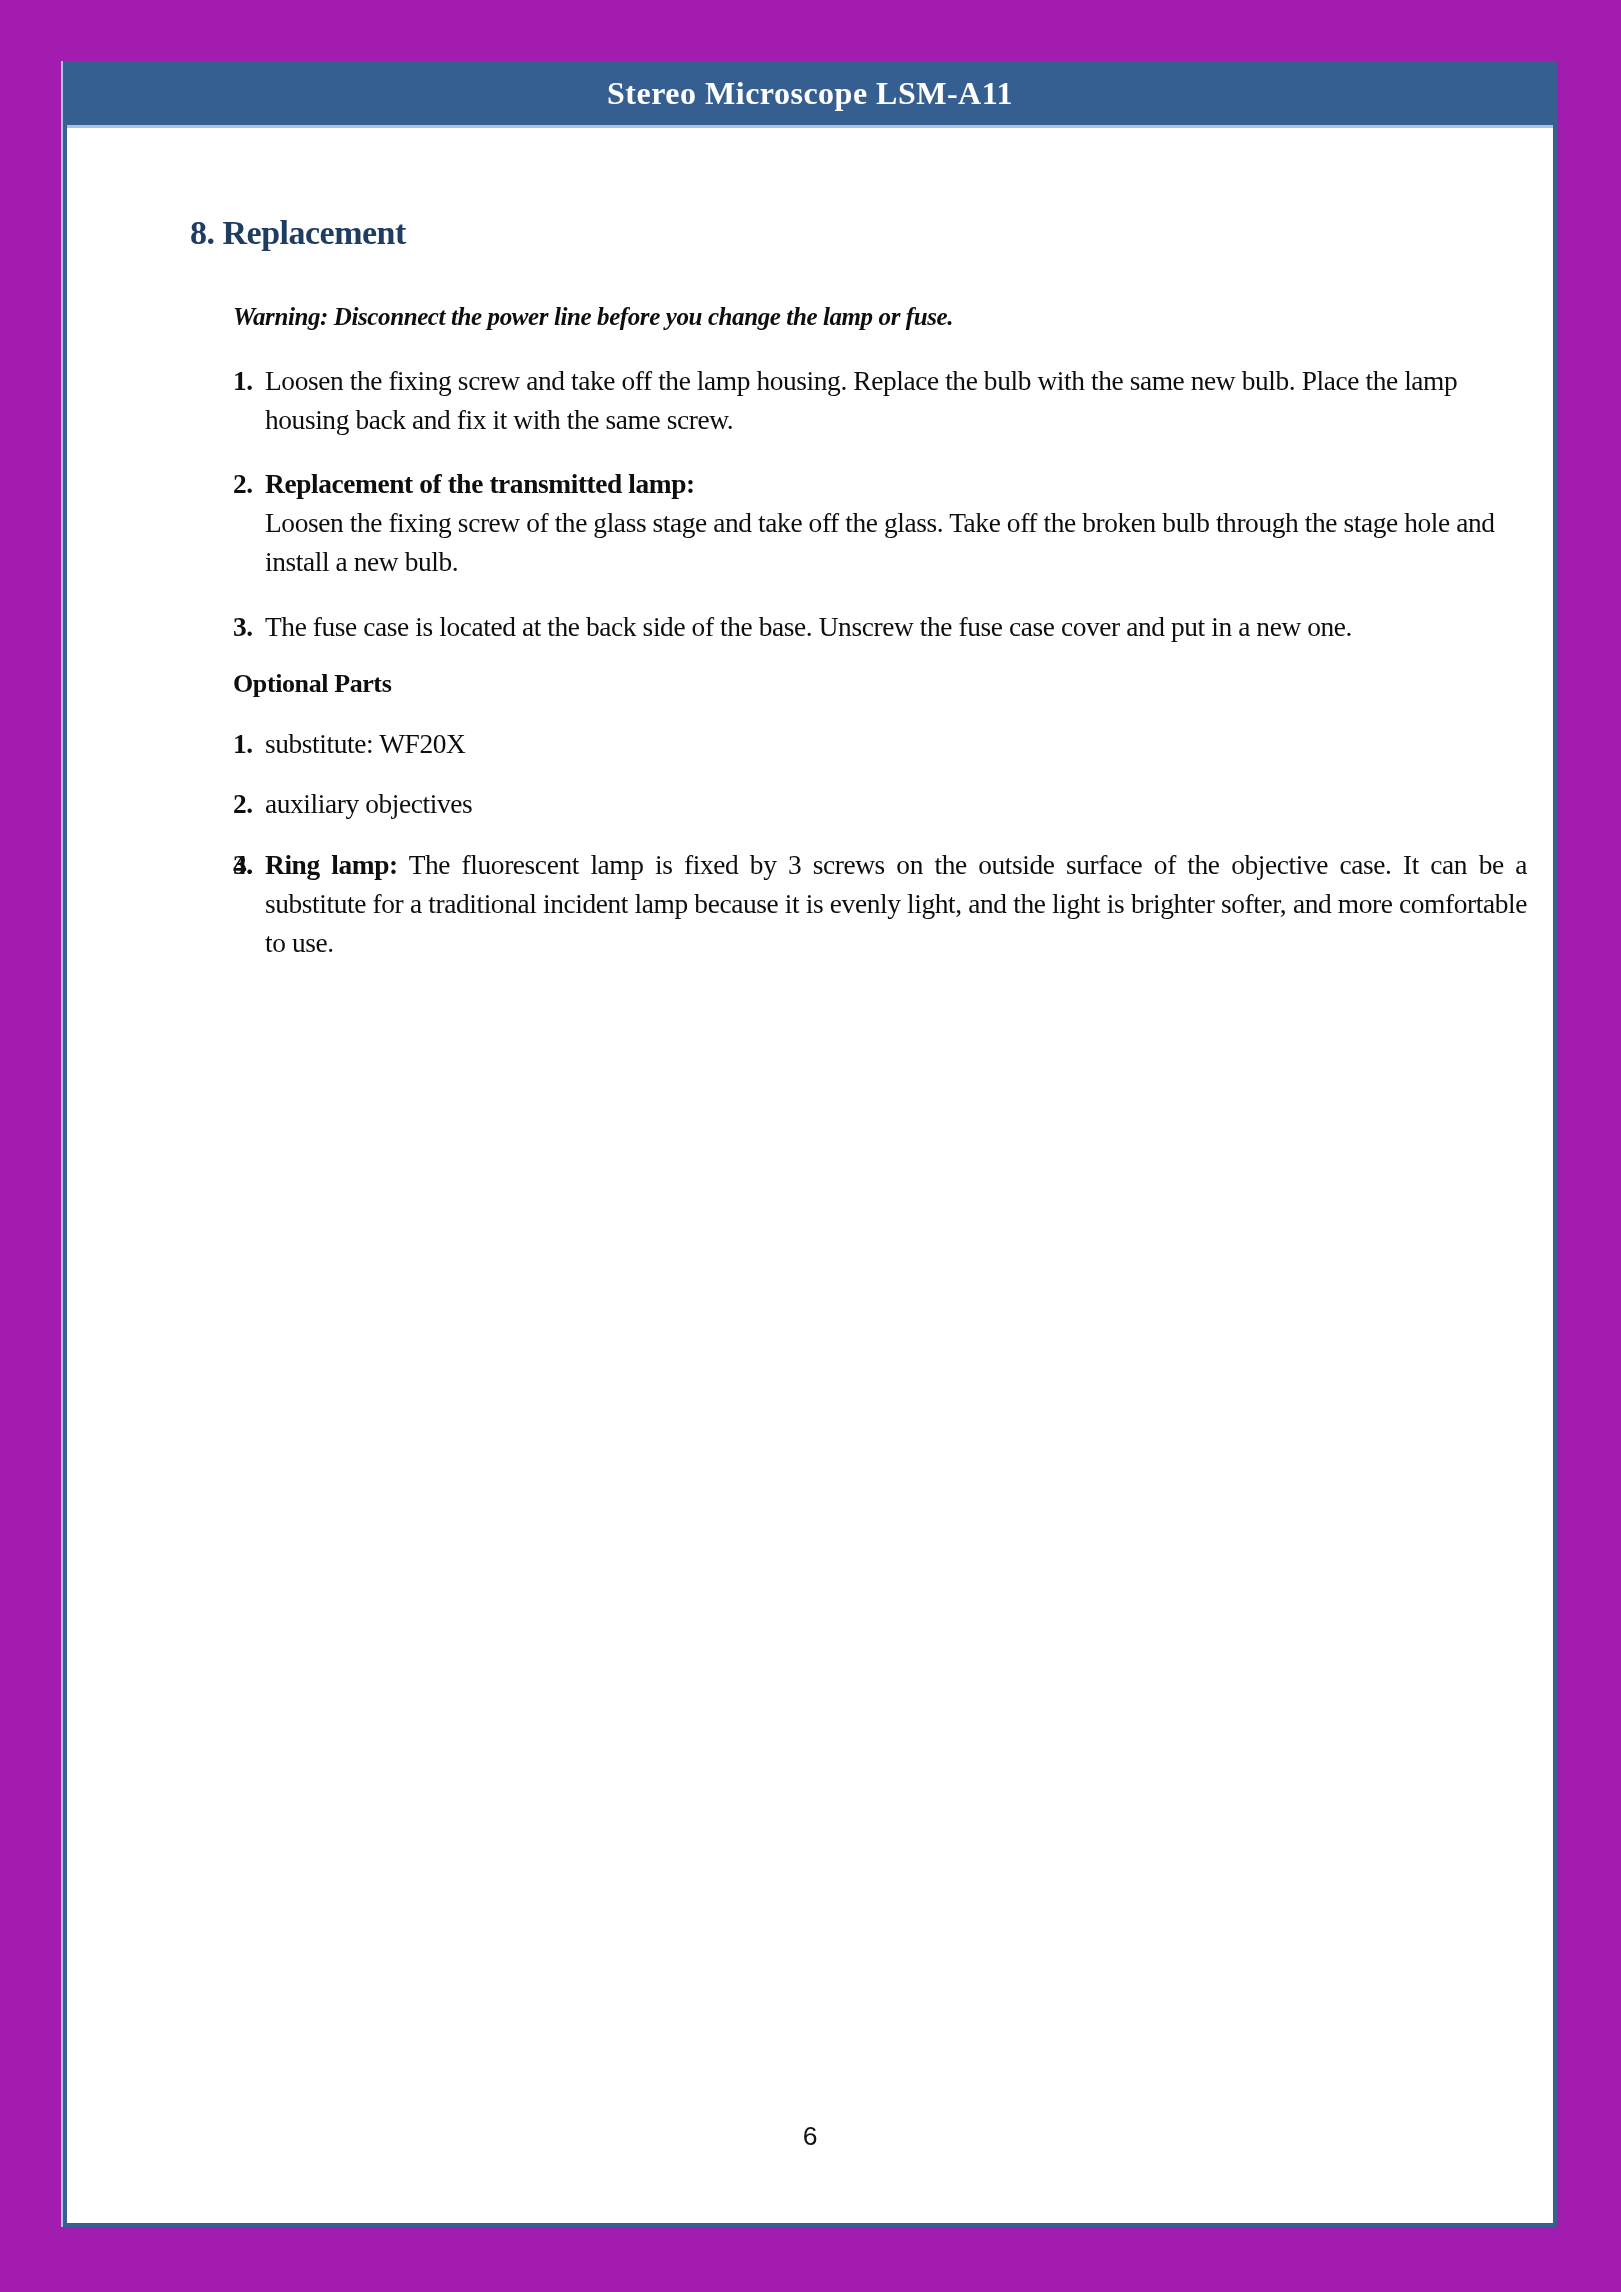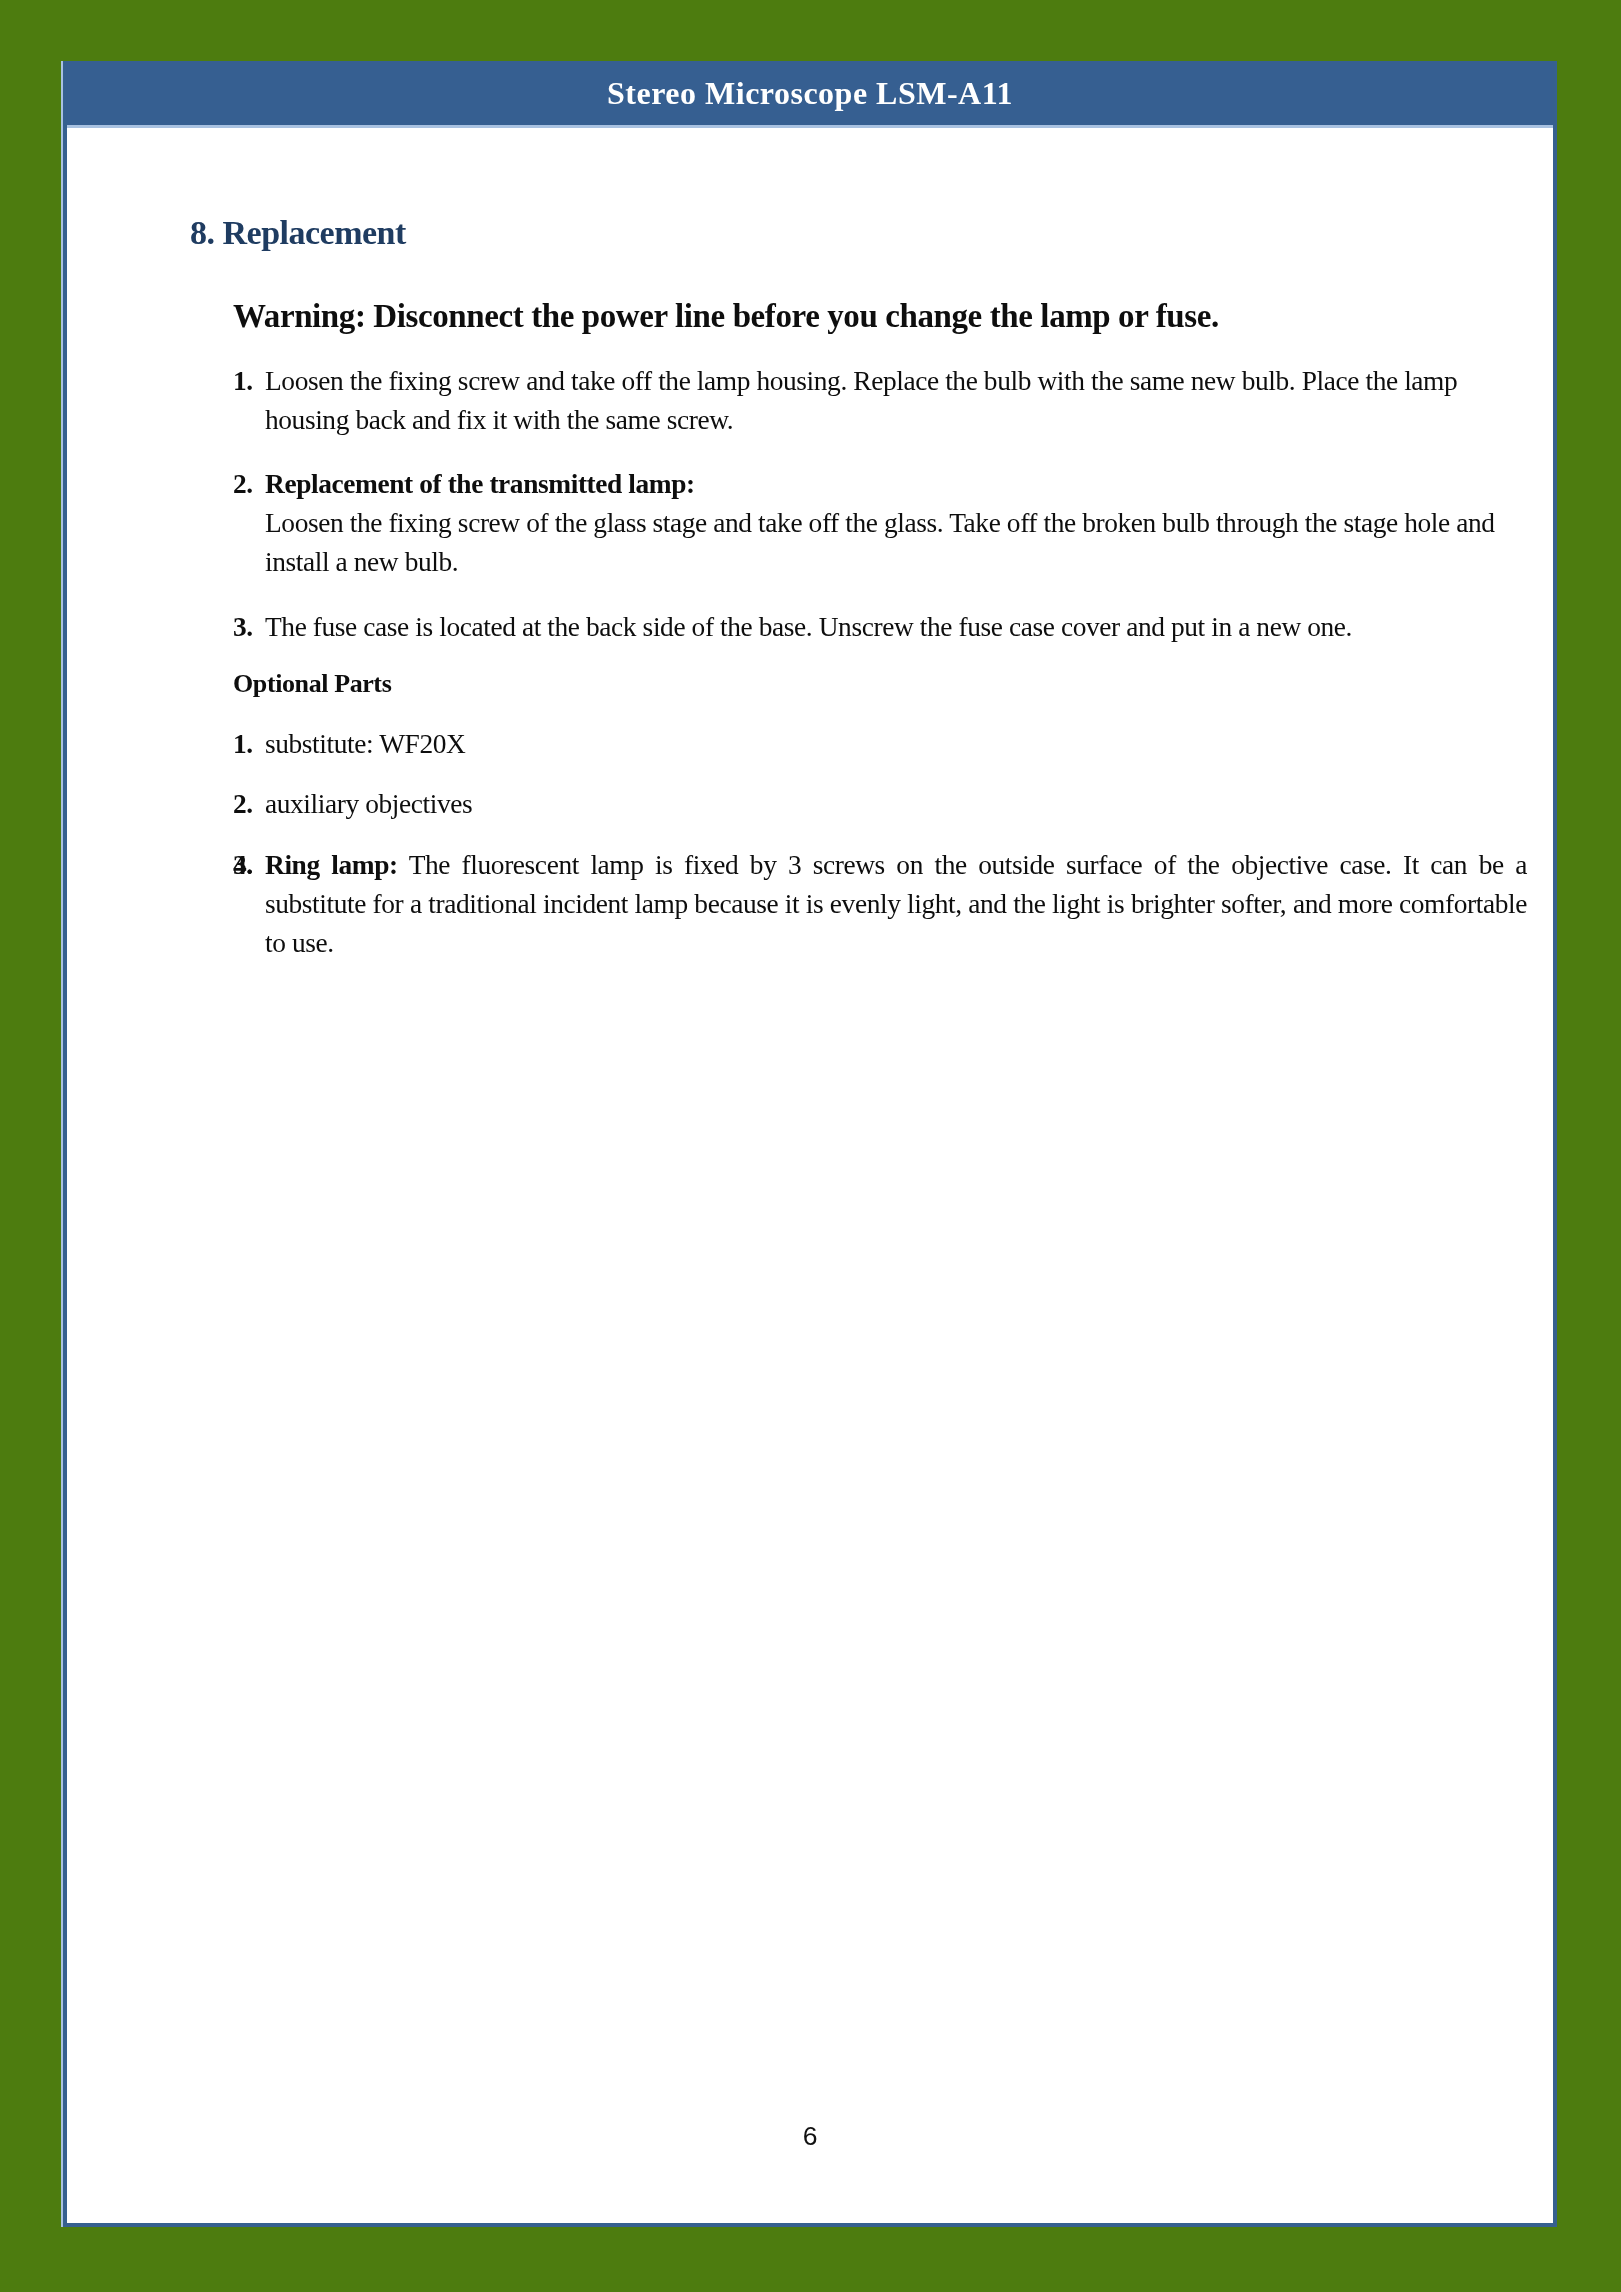--- a/index.html
+++ b/index.html
@@ -6,21 +6,21 @@
   html, body { width: 1621px; height: 2293px; }
   body {
     background: #ffffff;
     font-family: "Liberation Serif", serif;
     position: relative;
     color: #0e0e0e;
   }
   .page {
     position: absolute;
     inset: 0;
-    background: #4d7c0f;
+    background: #a21caf;
     overflow: hidden;
   }
   .frame {
     position: absolute;
     left: 63px;
     top: 61px;
     width: 1494px;
     height: 2166px;
     border-left: 4.9px solid var(--border, #36608f);
     border-right: 4.9px solid var(--border, #36608f);
@@ -47,24 +47,25 @@
   }
   .section-heading {
     margin-top: 86px;
     font-size: 34px;
     font-weight: bold;
     color: var(--heading, #1f3c61);
     letter-spacing: -0.5px;
   }
   .warning {
     margin: 45px 0 0 43px;
-    font-size: 33px;
+    font-size: 25px;
     font-weight: bold;
     line-height: 39px;
     letter-spacing: -0.4px;
+    font-style: italic;
   }
   .item {
     position: relative;
     margin: 25.5px 0 0 43px;
     padding-left: 32px;
     font-size: 27.4px;
     line-height: 39px;
     letter-spacing: -0.4px;
   }
   .item .num,

